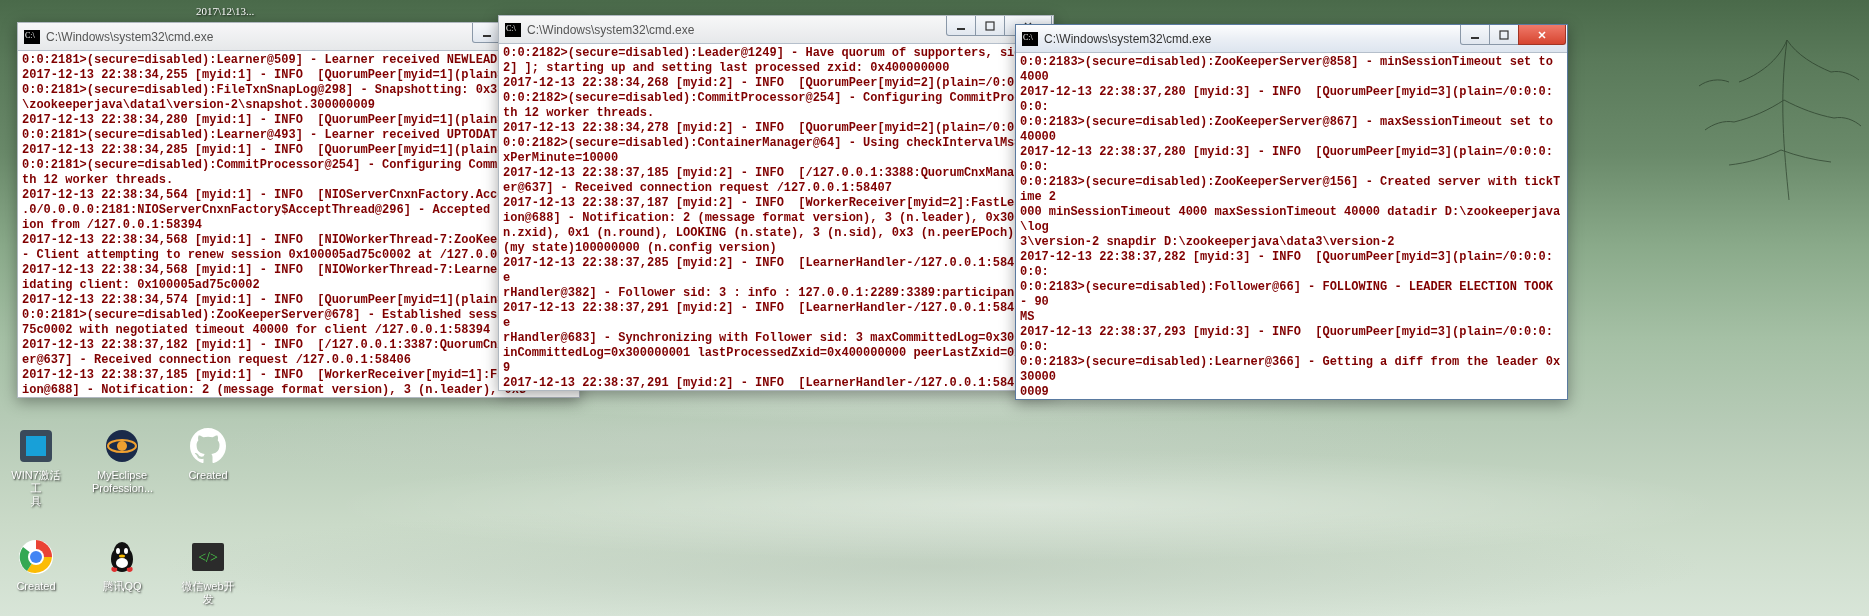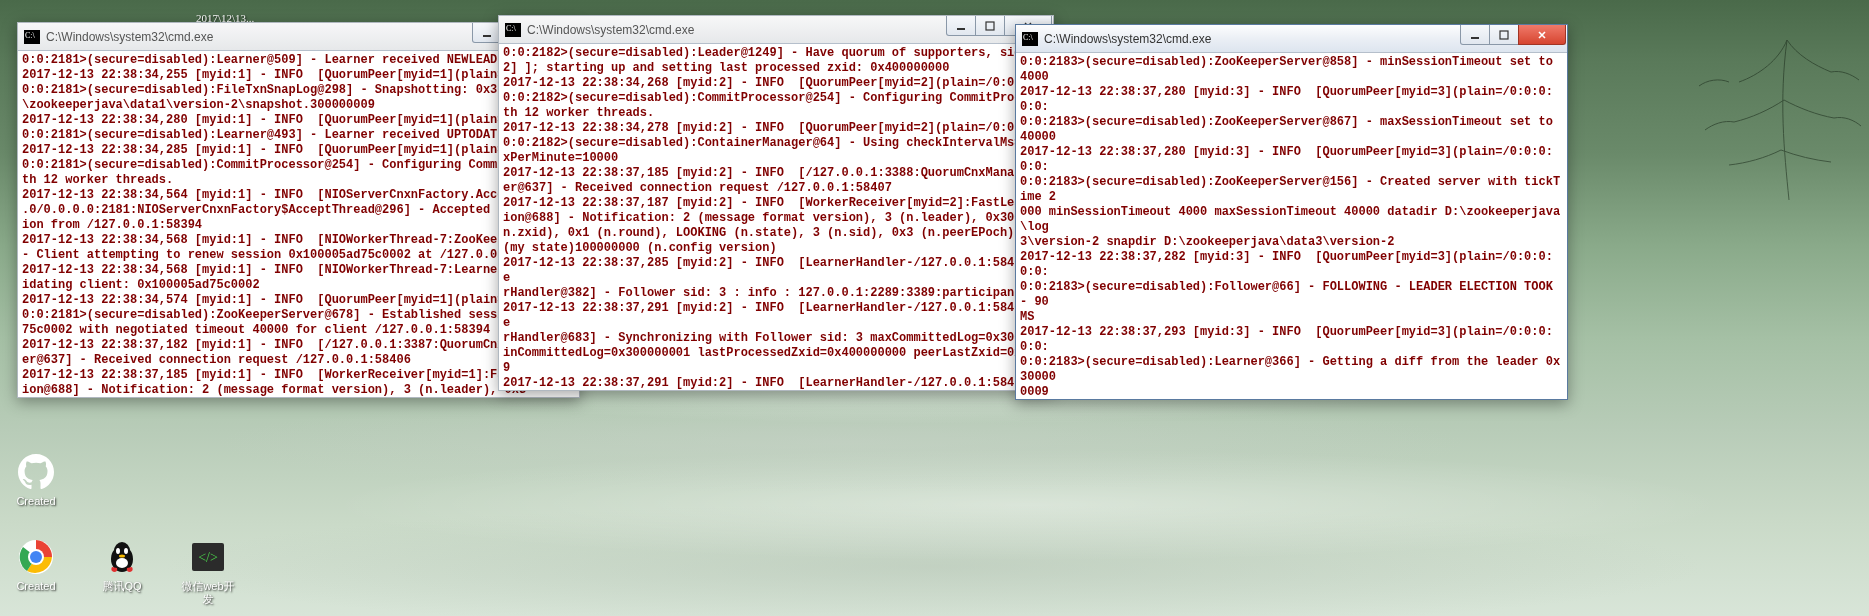--- a/index.html
+++ b/index.html
@@ -61,21 +61,21 @@
   }
   .term .line { display: block; }
 
   .desktop-icons {
     position: absolute; left: 6px; bottom: 10px; display: flex; gap: 26px;
   }
   .dicon { width: 60px; text-align: center; cursor: pointer; }
   .dicon .glyph { width: 40px; height: 40px; margin: 0 auto 3px; display: flex; align-items: center; justify-content: center; }
   .dicon .label { font-size: 11px; color: #fff; text-shadow: 1px 1px 2px rgba(0,0,0,.85); line-height: 13px; white-space: pre-line; }
   .timestamp-top {
-    position: absolute; left: 196px; top: 12px;
+    position: absolute; left: 196px; top: 5px;
     font: 11px 'Segoe UI'; color: #fff; text-shadow: 1px 1px 2px rgba(0,0,0,.8);
   }
 
   .scribble {
     position: absolute; right: 0; top: 0; width: 340px; height: 200px;
     pointer-events: none;
   }
 </style>
 </head>
 <body>
@@ -160,20 +160,41 @@
           <svg viewBox="0 0 10 10">
             <path d="M2 2 L8 8 M8 2 L2 8" stroke="#fff" stroke-width="1.6"></path>
           </svg>
         </div>
     </div>
   </div>
   <div class="term"><span class="line">0:0:2183&gt;(secure=disabled):ZooKeeperServer@858] - minSessionTimeout set to 4000</span><span class="line">2017-12-13 22:38:37,280 [myid:3] - INFO  [QuorumPeer[myid=3](plain=/0:0:0:0:0:</span><span class="line">0:0:2183&gt;(secure=disabled):ZooKeeperServer@867] - maxSessionTimeout set to 40000</span><span class="line"></span><span class="line">2017-12-13 22:38:37,280 [myid:3] - INFO  [QuorumPeer[myid=3](plain=/0:0:0:0:0:</span><span class="line">0:0:2183&gt;(secure=disabled):ZooKeeperServer@156] - Created server with tickTime 2</span><span class="line">000 minSessionTimeout 4000 maxSessionTimeout 40000 datadir D:\zookeeperjava\log</span><span class="line">3\version-2 snapdir D:\zookeeperjava\data3\version-2</span><span class="line">2017-12-13 22:38:37,282 [myid:3] - INFO  [QuorumPeer[myid=3](plain=/0:0:0:0:0:</span><span class="line">0:0:2183&gt;(secure=disabled):Follower@66] - FOLLOWING - LEADER ELECTION TOOK - 90</span><span class="line">MS</span><span class="line">2017-12-13 22:38:37,293 [myid:3] - INFO  [QuorumPeer[myid=3](plain=/0:0:0:0:0:</span><span class="line">0:0:2183&gt;(secure=disabled):Learner@366] - Getting a diff from the leader 0x30000</span><span class="line">0009</span></div>
 </div>
 
 <div class="desktop-icons" style="bottom:108px;">
+  <div class="dicon">
+    <div class="glyph">
+      <svg width="36" height="36">
+          <rect x="2" y="2" width="32" height="32" rx="4" fill="#3a4a5a"></rect>
+          <rect x="8" y="8" width="20" height="20" fill="#18a0d8"></rect>
+        </svg>
+    </div>
+    <div class="label">WIN7激活工
+具</div>
+  </div>
+  <div class="dicon">
+    <div class="glyph">
+      <svg width="36" height="36">
+          <circle cx="18" cy="18" r="16" fill="#1a2a4a"></circle>
+          <ellipse cx="18" cy="18" rx="14" ry="6" fill="none" stroke="#f0a030" stroke-width="2"></ellipse>
+          <circle cx="18" cy="18" r="5" fill="#f0a030"></circle>
+        </svg>
+    </div>
+    <div class="label">MyEclipse
+Profession...</div>
+  </div>
   <div class="dicon">
     <div class="glyph">
       <svg width="36" height="36" viewBox="0 0 16 16">
           <path fill="#fff" d="M8 0C3.58 0 0 3.58 0 8c0 3.54 2.29 6.53 5.47 7.59.4.07.55-.17.55-.38 0-.19-.01-.82-.01-1.49-2.01.37-2.53-.49-2.69-.94-.09-.23-.48-.94-.82-1.13-.28-.15-.68-.52-.01-.53.63-.01 1.08.58 1.23.82.72 1.21 1.87.87 2.33.66.07-.52.28-.87.51-1.07-1.78-.2-3.64-.89-3.64-3.95 0-.87.31-1.59.82-2.15-.08-.2-.36-1.02.08-2.12 0 0 .67-.21 2.2.82.64-.18 1.32-.27 2-.27.68 0 1.36.09 2 .27 1.53-1.04 2.2-.82 2.2-.82.44 1.1.16 1.92.08 2.12.51.56.82 1.27.82 2.15 0 3.07-1.87 3.75-3.65 3.95.29.25.54.73.54 1.48 0 1.07-.01 1.93-.01 2.2 0 .21.15.46.55.38A8.013 8.013 0 0016 8c0-4.42-3.58-8-8-8z"></path>
         </svg>
     </div>
     <div class="label">Created</div>
   </div>
 </div>
 

